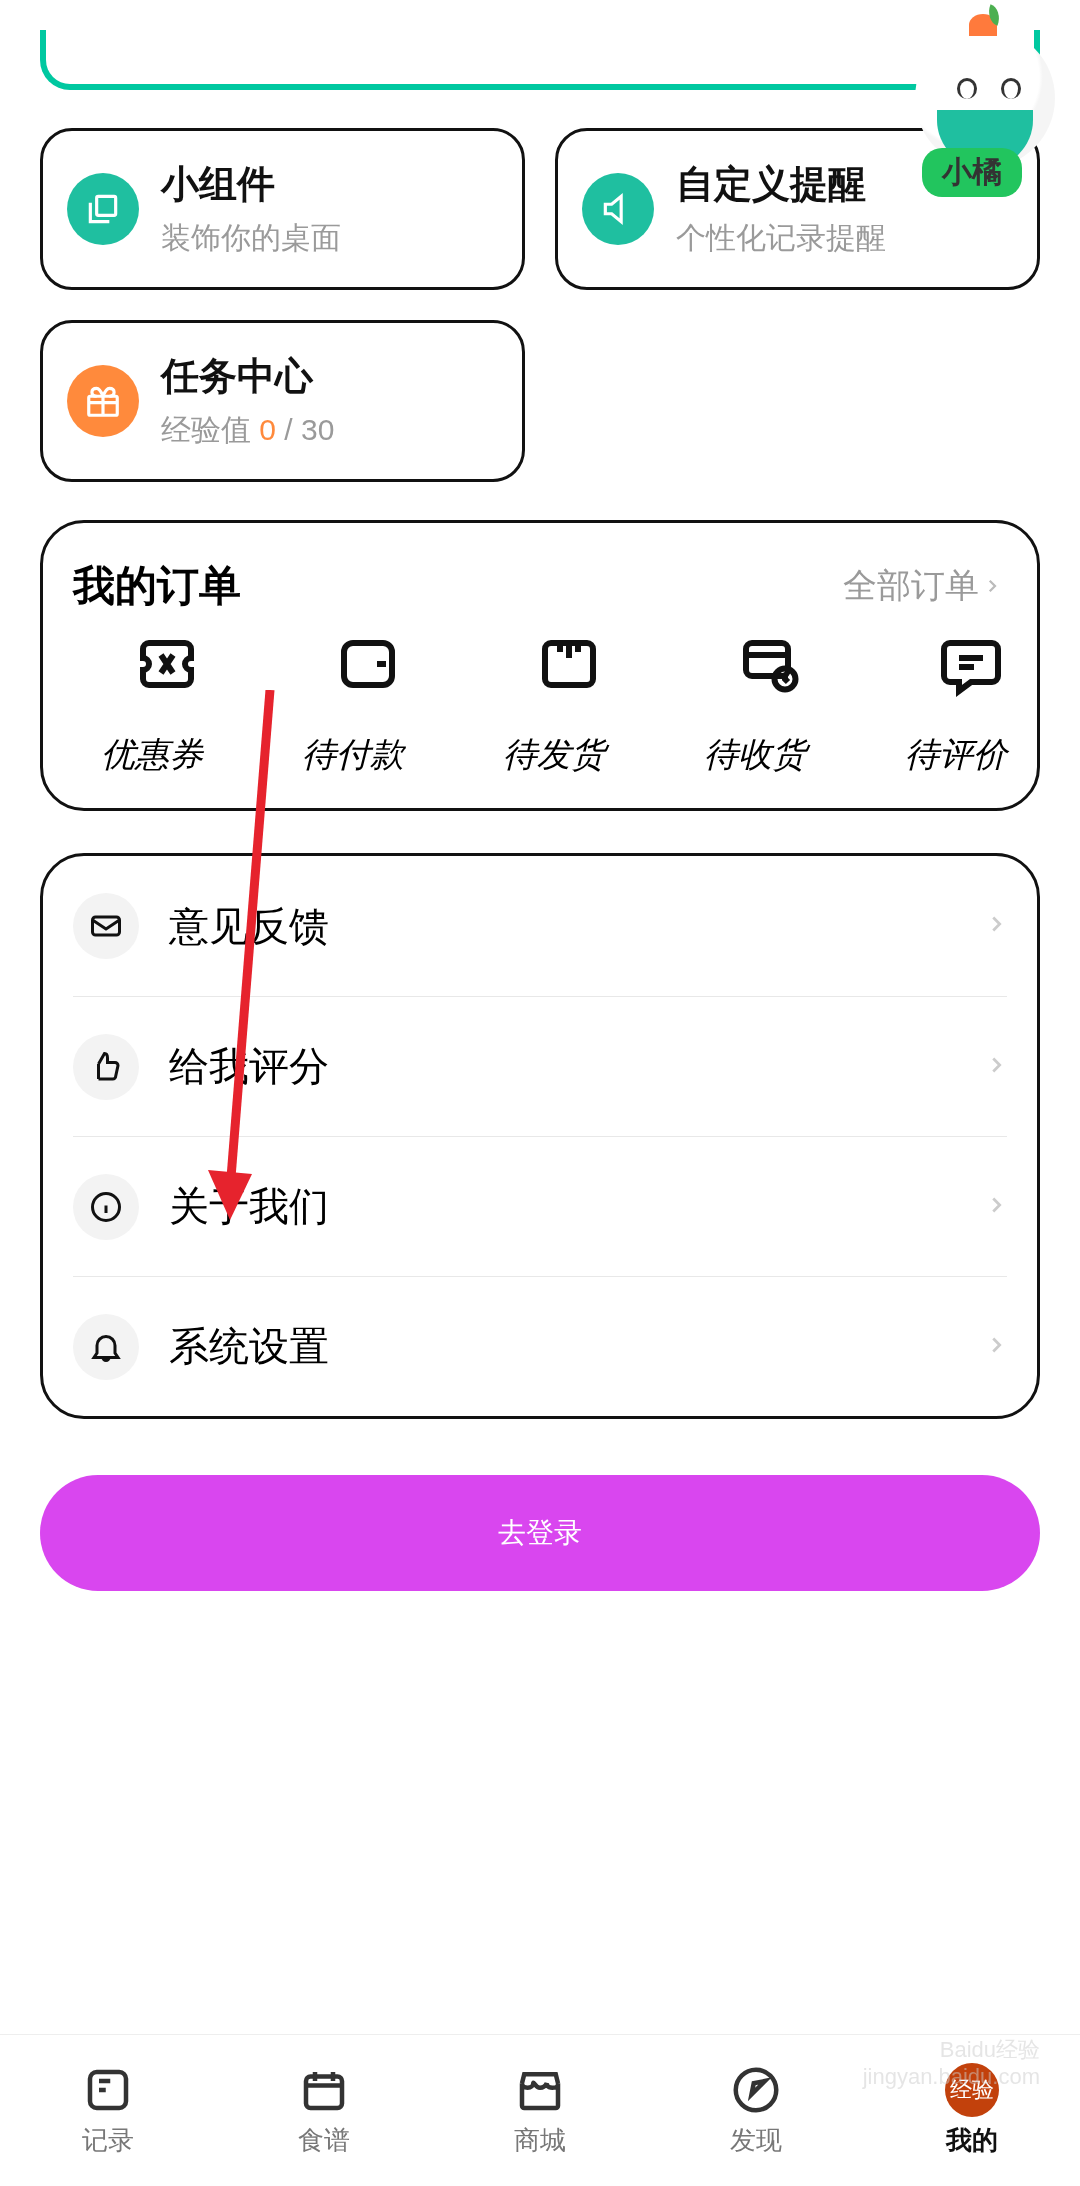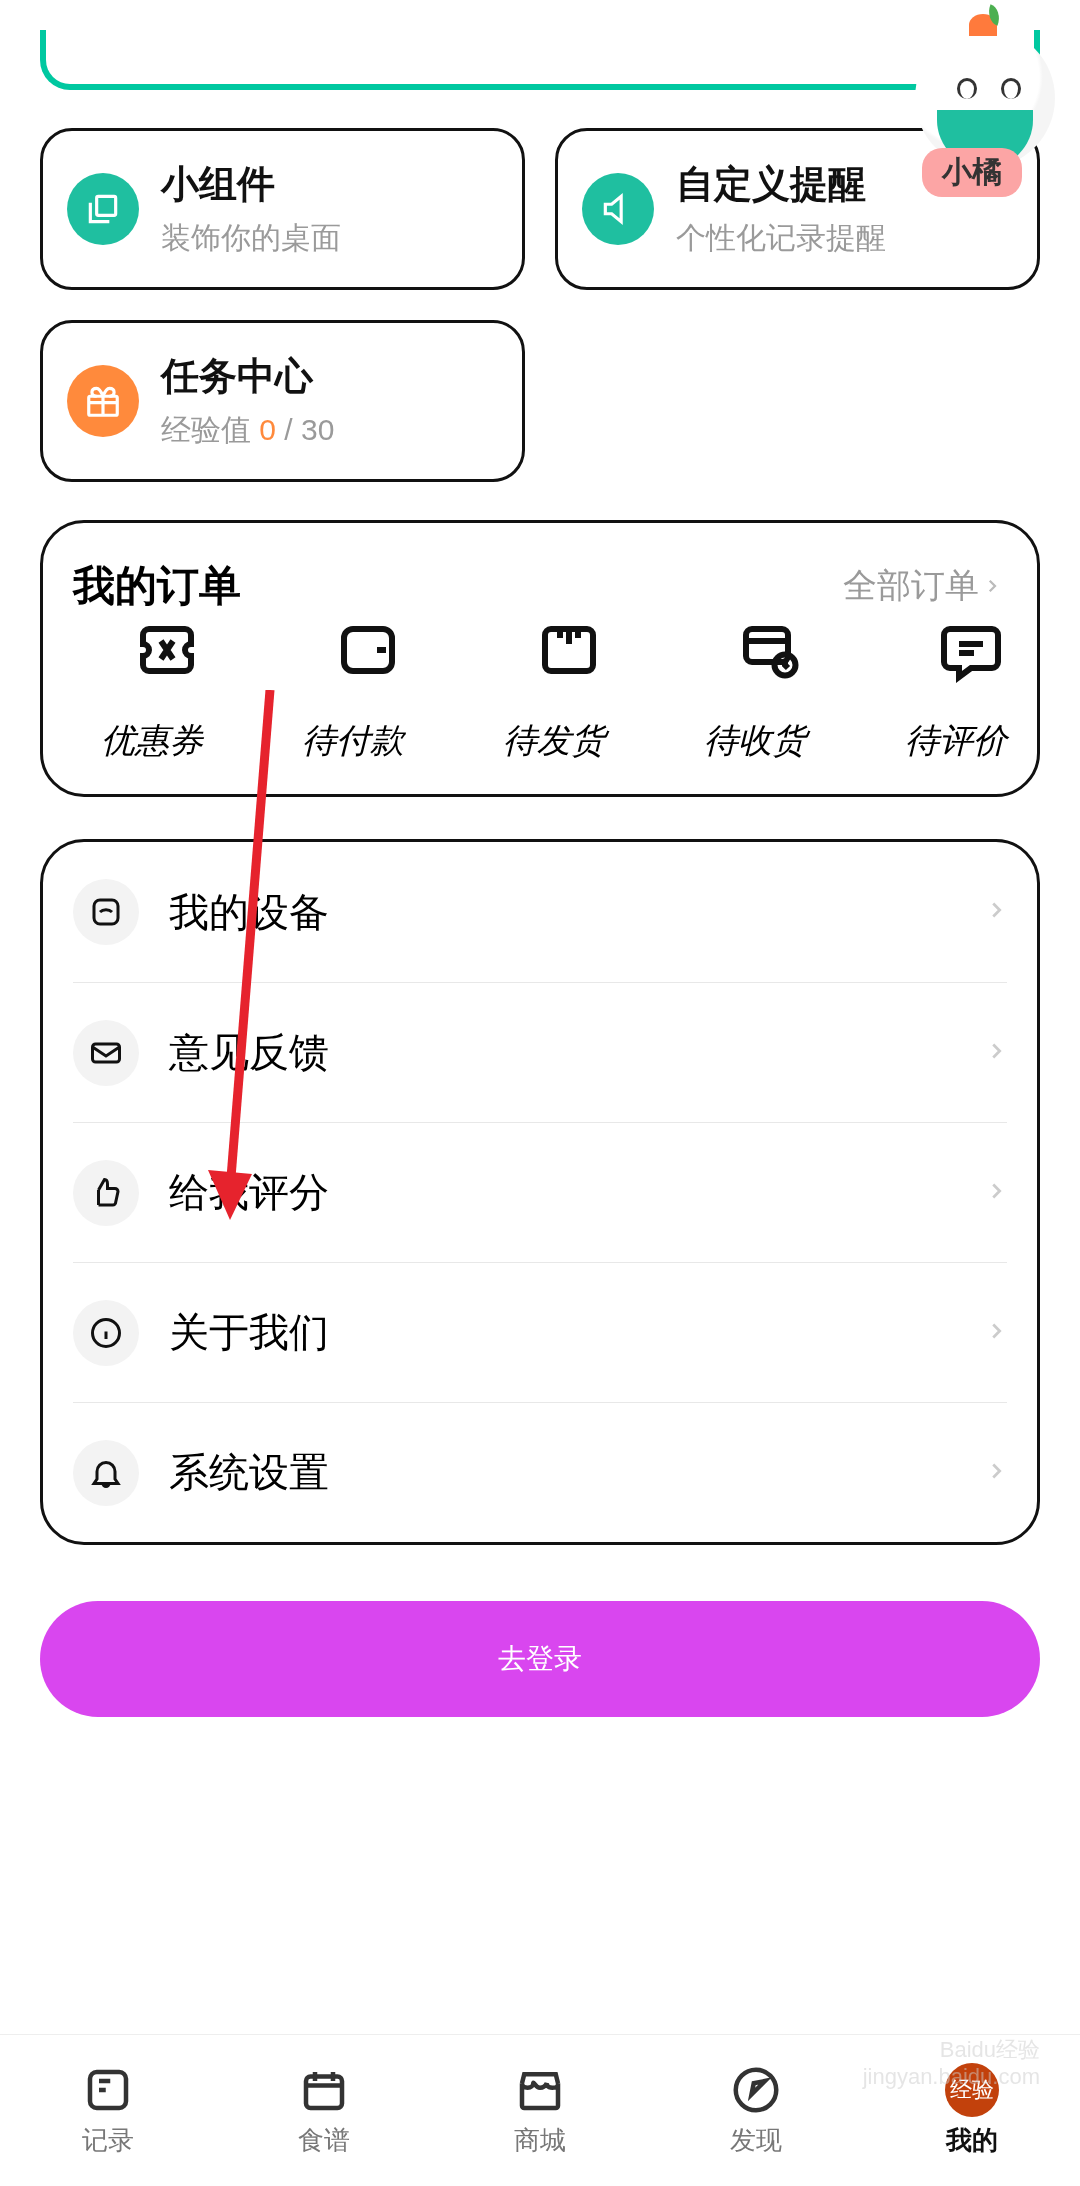--- a/index.html
+++ b/index.html
@@ -54,20 +54,21 @@
 .orders-panel {
   margin: 38px 40px 0 40px;
   border: 3px solid #111;
   border-radius: 44px;
   padding: 35px 30px 30px 30px;
 }
 .orders-header {
   display: flex;
   justify-content: space-between;
   align-items: center;
+  margin-bottom: 14px;
 }
 .orders-title { font-size: 42px; font-weight: 600; }
 .orders-all {
   font-size: 34px;
   color: #9a9a9a;
   display: flex;
   align-items: center;
   gap: 4px;
   padding-right: 6px;
 }
@@ -201,21 +202,21 @@
   left: 22px;
   width: 96px;
   height: 58px;
   background: #1fbfa0;
   border-radius: 0 0 80px 80px;
 }
 .mascot-label {
   position: absolute;
   top: 120px;
   left: 22px;
-  background: #fca5a5;
+  background: #22c55e;
   border-radius: 20px;
   padding: 4px 20px;
   font-size: 30px;
   font-weight: 600;
   color: #333;
 }
 .mascot-face {
   position: absolute;
   top: 42px;
   left: 34px;
@@ -349,32 +350,20 @@
         </svg>
       <div class="order-label">待评价</div>
     </div>
   </div>
 </div>
 
 <div class="settings-panel">
   <div class="settings-row">
     <div class="settings-icon">
         <svg viewBox="0 0 24 24" fill="none" stroke="#111" stroke-width="2">
-          <rect x="4" y="4" width="16" height="16" rx="4"></rect>
-          <path d="M8 12c2-2 6-2 8 0"></path>
-        </svg>
-      </div>
-    <div class="settings-label">我的设备</div>
-    <div class="settings-chevron"><svg viewBox="0 0 24 24" fill="none" stroke="#ccc" stroke-width="3">
-          <path d="M9 5l7 7-7 7"></path>
-        </svg></div>
-  </div>
-  <div class="settings-row">
-    <div class="settings-icon">
-        <svg viewBox="0 0 24 24" fill="none" stroke="#111" stroke-width="2">
           <rect x="3" y="6" width="18" height="12" rx="2"></rect>
           <path d="M3 8l9 6 9-6"></path>
         </svg>
       </div>
     <div class="settings-label">意见反馈</div>
     <div class="settings-chevron"><svg viewBox="0 0 24 24" fill="none" stroke="#ccc" stroke-width="3">
           <path d="M9 5l7 7-7 7"></path>
         </svg></div>
   </div>
   <div class="settings-row">

